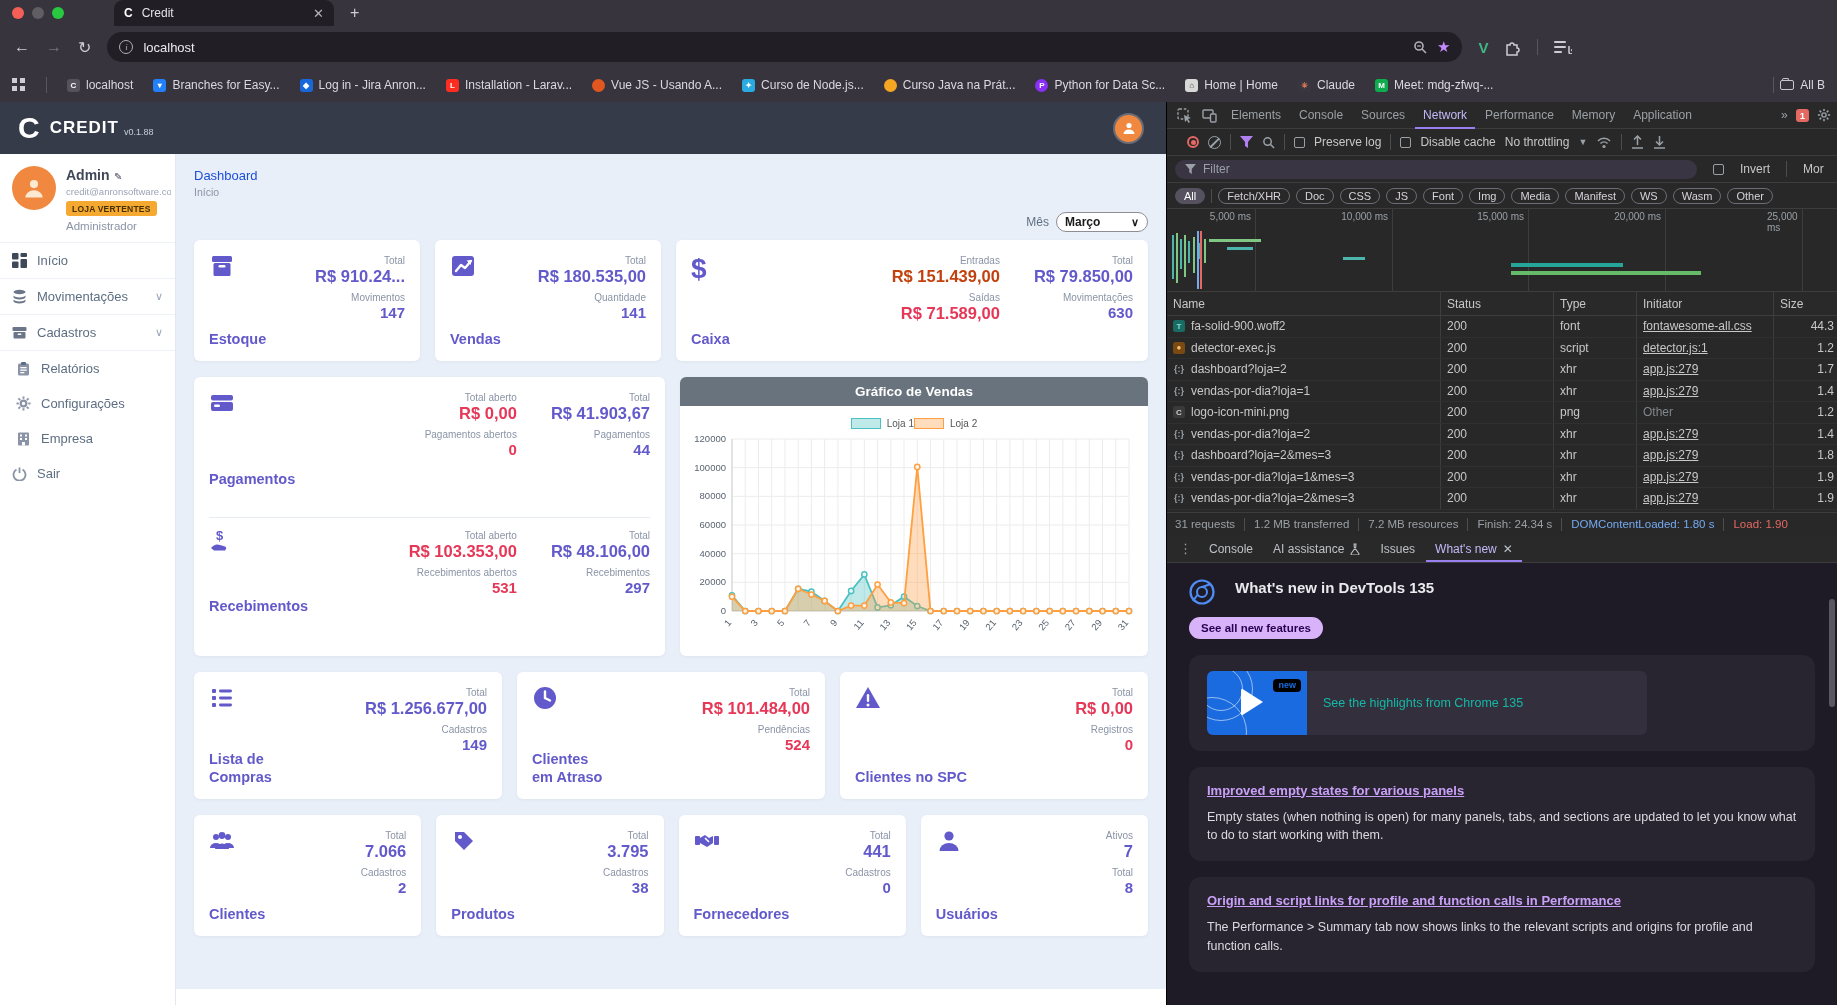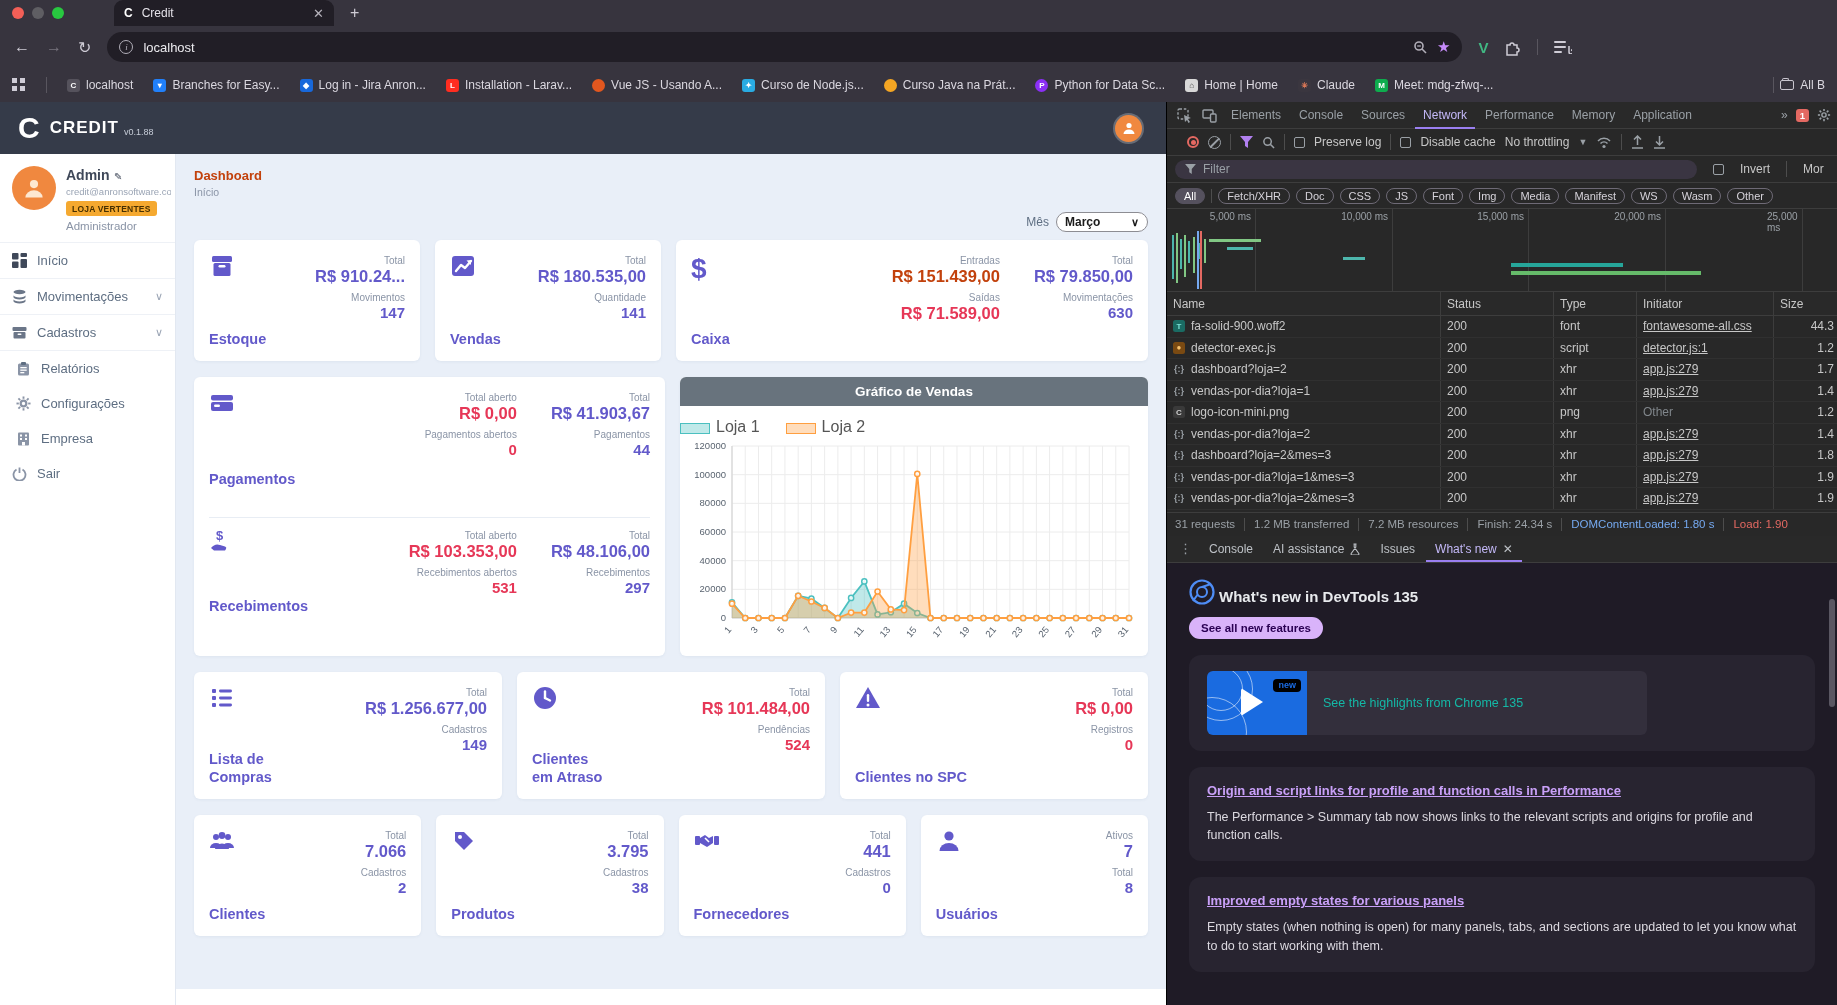--- a/index.html
+++ b/index.html
@@ -42,21 +42,21 @@
 .pencil{font-size:10px;color:#3f4859}
 .pemail{font-size:9.5px;color:#9aa4b4;margin-top:2px;white-space:nowrap;overflow:hidden;max-width:105px}
 .pbadge{display:inline-block;background:#f5a930;color:#473000;font-size:8.5px;font-weight:800;padding:2.5px 6px;border-radius:3px;margin-top:4px;letter-spacing:.2px}
 .prole{font-size:11.5px;color:#8a94a6;margin-top:4px}
 .menu{font-size:13px;color:#5e6e82}
 .mitem{height:35px;display:flex;align-items:center;gap:10px;padding:0 12px}
 .mitem svg{flex:0 0 15px}
 .mitem .chev{margin-left:auto;color:#9aa4b4;font-size:11px}
 .mgroup{border-bottom:1px solid #eef1f6}
 .content{position:absolute;left:176px;right:0;top:52px;bottom:0;padding:14px 18px;overflow:hidden}
-.page-title{font-size:13px;font-weight:700;color:#c2410c}
+.page-title{font-size:13px;font-weight:400;color:#1d4ed8}
 .page-sub{font-size:10.5px;color:#8a94a6;margin-top:3px}
 .month-row{display:flex;justify-content:flex-end;align-items:center;gap:7px;margin-top:14px}
 .month-label{font-size:12px;color:#5e6e82}
 .month-select{background:#fff;border:1.5px solid #8d8d93;border-radius:11px;font-size:12px;font-weight:700;color:#1a1a1a;padding:2px 8px;display:flex;align-items:center;gap:14px;width:92px}
 .month-select .mchev{margin-left:auto;font-weight:800;font-size:11px}
 .grid{display:grid;gap:15px;margin-top:8px}
 .r1{grid-template-columns:226px 226px 1fr}
 .r2{grid-template-columns:471px 1fr;margin-top:16px}
 .r3{grid-template-columns:repeat(3,1fr);margin-top:16px}
 .r4{grid-template-columns:repeat(4,1fr);margin-top:16px}
@@ -69,21 +69,21 @@
 .slabel{font-size:10px;color:#8a94a6;margin-top:6px}
 .slabel:first-child{margin-top:2px}
 .sval{font-size:16.5px;font-weight:800;margin-top:1px}
 .sval.sm{font-size:15px}
 .purple{color:#6259ca}.red{color:#e63757}.green{color:#c2410c}
 .twocol{display:flex;gap:34px}
 .half{height:50%;display:flex;justify-content:space-between}
 .half+.half{border-top:1px solid #e8edf4;padding-top:10px}
 .chart-card{background:#fff;border-radius:6px;box-shadow:0 1px 3px rgba(40,60,100,.06);overflow:hidden;height:279px}
 .chart-head{background:#68737d;color:#fff;text-align:center;font-weight:700;font-size:13.5px;padding:7px 0}
-.legend{display:flex;justify-content:flex-start;gap:26px;margin-top:12px;font-size:16px;color:#555}
+.legend{display:flex;justify-content:center;margin-top:12px;font-size:10px;color:#555}
 .lgbox{display:inline-block;width:30px;height:11px;border:1.5px solid;vertical-align:-2px;margin-right:6px}
 .footer-strip{position:absolute;left:176px;right:0;bottom:0;height:16px;background:#fff}
 .icon26{width:26px;height:26px}
 
 .devtools{position:absolute;left:1166px;top:102px;right:0;bottom:0;background:#282828;color:#c7c7c7;display:flex;flex-direction:column;border-left:1px solid #000;font-size:12px}
 .dt-tabs{height:27px;display:flex;align-items:center;background:#292929;border-bottom:1px solid #3d3d3d;padding:0 6px;gap:2px;flex:0 0 27px}
 .dt-tab{padding:0 8px;color:#9aa0a6;height:27px;display:flex;align-items:center;font-size:12px}
 .dt-tab.active{color:#c3b8f7;box-shadow:inset 0 -2px 0 #9a7ff0}
 .dt-ic{margin:0 4px;display:flex;align-items:center}
 .dt-right{margin-left:auto;display:flex;align-items:center;gap:8px}
@@ -126,21 +126,21 @@
 .dt-spacer{flex:0 0 2px}
 .dt-summary{height:24px;display:flex;align-items:center;font-size:11.5px;color:#9aa0a6;border-top:1px solid #3d3d3d;padding:0 8px;flex:0 0 24px;overflow:hidden;white-space:nowrap}
 .sumsep{width:1px;height:13px;background:#4d4d4d;margin:0 9px;flex:0 0 1px}
 .blue{color:#75a9f0}.redtxt{color:#e46962}
 .dt-drawertabs{height:27px;display:flex;align-items:center;background:#292929;border-bottom:1px solid #3d3d3d;padding:0 6px;gap:2px;flex:0 0 27px}
 .dots3{color:#9aa0a6;font-size:13px;margin:0 6px}
 .dwtab{padding:0 9px;color:#bdc1c6;height:27px;display:flex;align-items:center;gap:6px;font-size:12px}
 .dwtab.active{color:#c3b8f7;box-shadow:inset 0 -2px 0 #9a7ff0}
 .dwclose{color:#bdc1c6;font-size:12px}
 .dt-whatsnew{flex:1;background:#1f1b26;padding:16px 22px;position:relative;overflow:hidden}
-.wn-head{display:flex;align-items:flex-end;gap:4px}
+.wn-head{display:flex;align-items:flex-start;gap:20px}
 .wn-title{color:#e8eaed;font-size:15px;font-weight:700}
 .wn-btn{display:inline-block;background:#d9b3fa;color:#2a0053;font-size:11.5px;font-weight:700;border-radius:13px;padding:5px 12px;margin-top:12px}
 .wn-card{background:#282430;border-radius:12px;padding:16px 18px;margin-top:16px}
 .wn-videorow{display:flex;width:440px}
 .thumb{width:100px;height:64px;background:#1a6be0;border-radius:6px 0 0 6px;position:relative;overflow:hidden;flex:0 0 100px}
 .thumb .ring{position:absolute;border:1px solid rgba(255,255,255,.55);border-radius:50%}
 .play{position:absolute;left:34px;top:17px;width:0;height:0;border-left:22px solid #fff;border-top:14px solid transparent;border-bottom:14px solid transparent;border-radius:3px}
 .newbadge{position:absolute;right:6px;top:8px;background:#000000;color:#1a6be0;font-size:9px;font-weight:700;border-radius:4px;padding:1.5px 5px}
 .vidcap{background:#332f3c;border-radius:0 6px 6px 0;display:flex;align-items:center;padding:0 16px;color:#14b8a6;font-size:12.5px;flex:1}
 .wn-link{color:#c9a0f8;font-weight:700;font-size:13px;text-decoration:underline}
@@ -1078,22 +1078,22 @@
           <span class="ring" style="left:-8px;top:-4px;width:44px;height:44px"></span>
           <span class="ring" style="left:-30px;top:26px;width:70px;height:70px"></span>
           <span class="play"></span>
           <span class="newbadge">new</span>
         </span>
         <span class="vidcap">See the highlights from Chrome 135</span>
       </div>
     </div>
 
     <div class="wn-card">
+      <a class="wn-link">Improved empty states for various panels</a>
+      <div class="wn-body">Empty states (when nothing is open) for many panels, tabs, and sections are updated to let you know what to do to start working with them.</div>
+    </div>
+    <div class="wn-card">
       <a class="wn-link">Origin and script links for profile and function calls in Performance</a>
       <div class="wn-body">The Performance &gt; Summary tab now shows links to the relevant scripts and origins for profile and function calls.</div>
     </div>
-    <div class="wn-card">
-      <a class="wn-link">Improved empty states for various panels</a>
-      <div class="wn-body">Empty states (when nothing is open) for many panels, tabs, and sections are updated to let you know what to do to start working with them.</div>
-    </div>
     <span class="wn-scroll"></span>
   </div>
 </div>
 
 </body></html>

